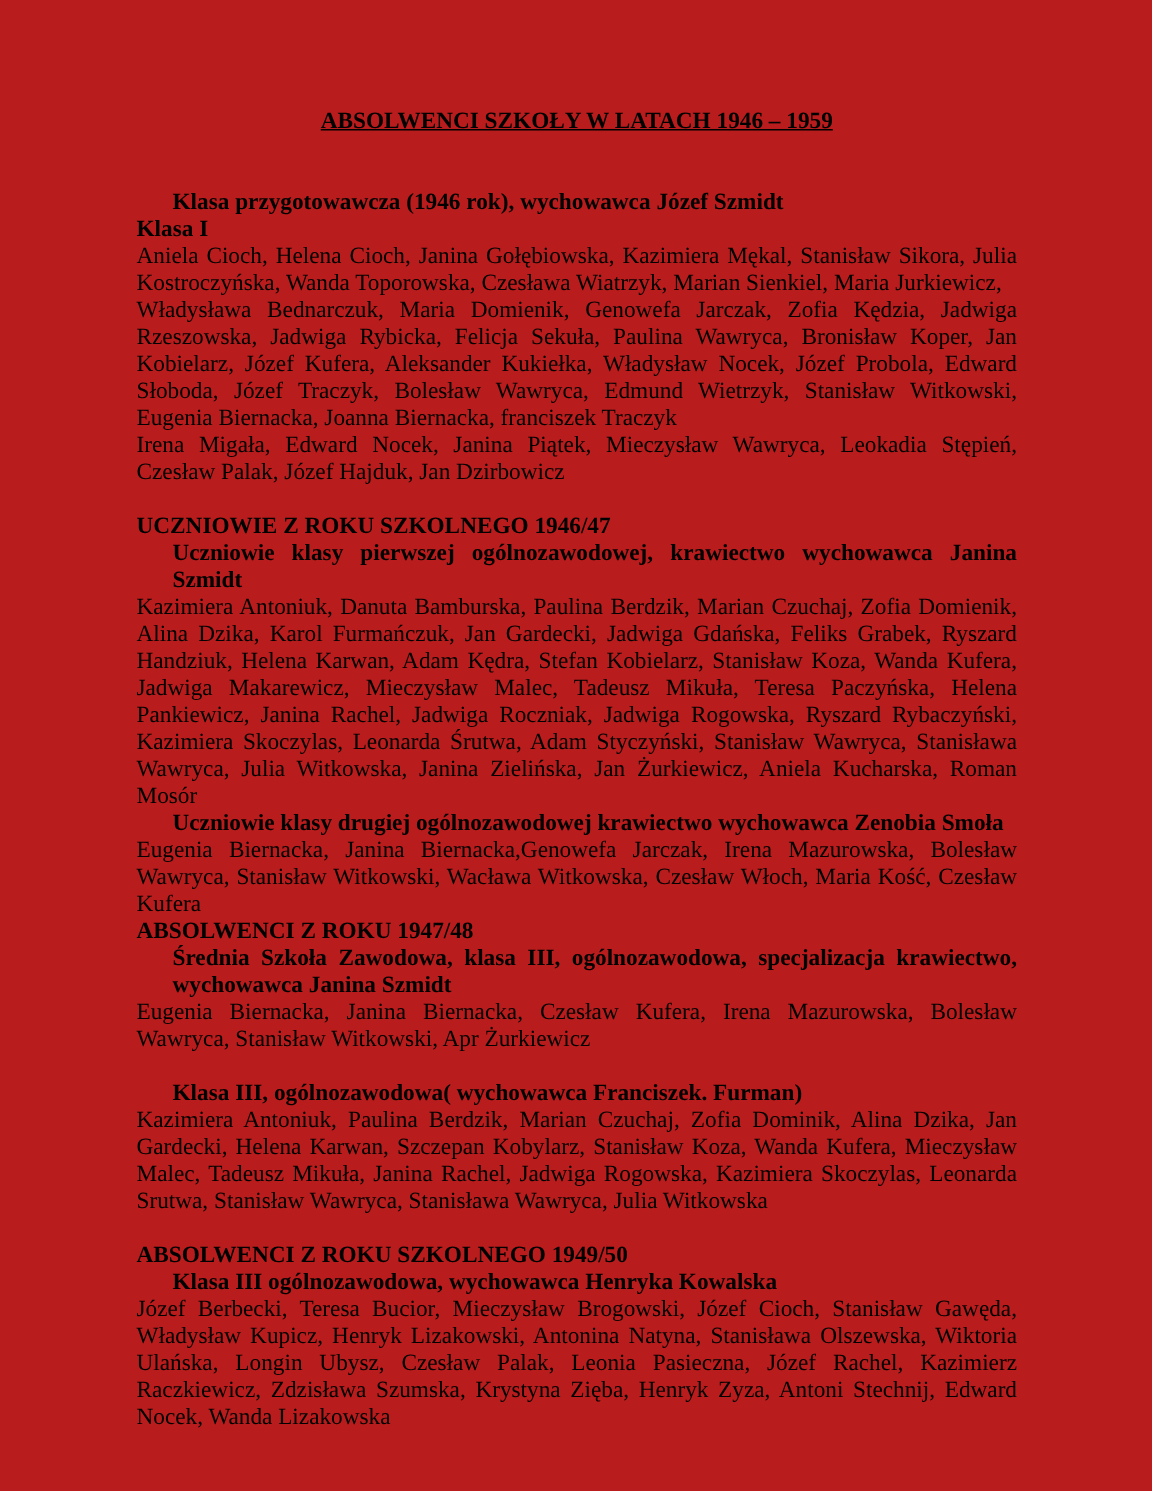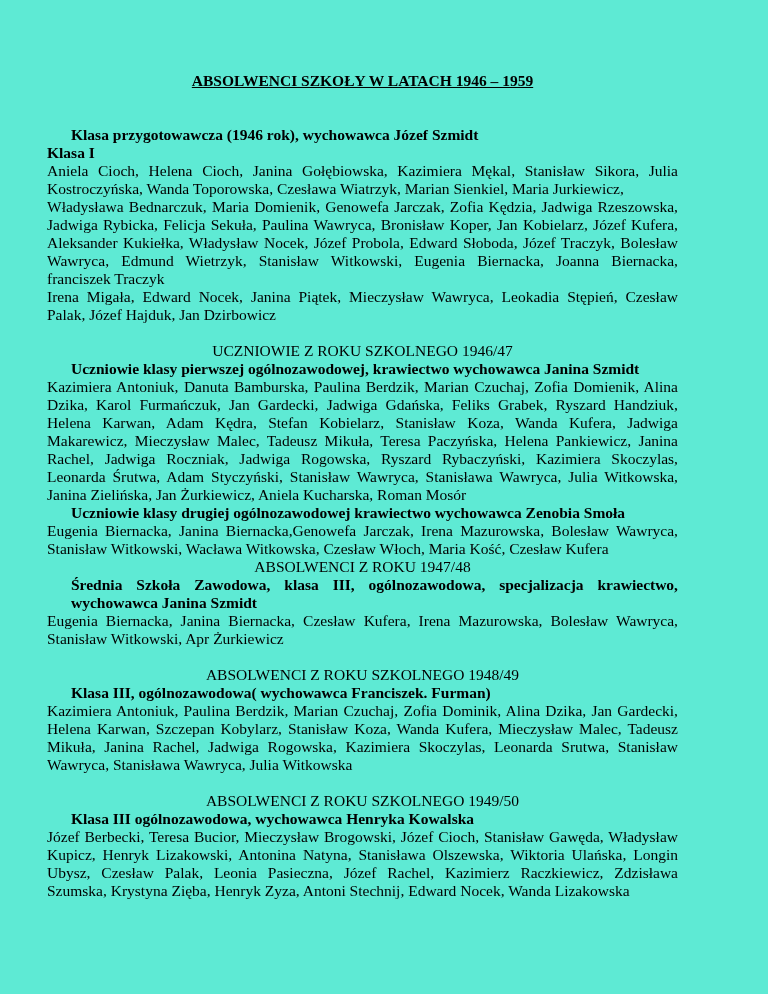--- a/index.html
+++ b/index.html
@@ -5,36 +5,36 @@
   * { margin: 0; padding: 0; box-sizing: border-box; }
   html, body { background: #ffffff; }
   body {
     width: 768px;
     font-family: "Liberation Serif", "DejaVu Serif", serif;
     color: #000000;
   }
   .page {
     width: 768px;
     height: 994px;
-    background: #5eead4;
-    padding: 72px 90px 30px 47px;
+    background: #b91c1c;
+    padding: 72px 90px 30px 91px;
     overflow: hidden;
   }
   .blk {
     font-size: 15.5px;
     line-height: 18px;
   }
   .blk.title {
     font-weight: bold;
     text-decoration: underline;
     text-align: center;
   }
   .blk.center {
-    font-weight: normal;
-    text-align: center;
+    font-weight: bold;
+    text-align: left;
   }
   .blk.heading {
     font-weight: bold;
     text-align: justify;
     margin-left: 24px;
   }
   .blk.bold {
     font-weight: bold;
   }
   .blk.para {
@@ -60,21 +60,20 @@
       <p class="blk spacer">&nbsp;</p>
       <p class="blk center">UCZNIOWIE  Z ROKU SZKOLNEGO 1946/47</p>
       <p class="blk heading">Uczniowie klasy pierwszej ogólnozawodowej, krawiectwo wychowawca Janina Szmidt</p>
       <p class="blk para">Kazimiera Antoniuk, Danuta Bamburska, Paulina Berdzik, Marian Czuchaj, Zofia Domienik, Alina Dzika, Karol Furmańczuk, Jan Gardecki, Jadwiga Gdańska, Feliks Grabek, Ryszard Handziuk, Helena Karwan, Adam Kędra, Stefan Kobielarz, Stanisław Koza, Wanda Kufera, Jadwiga Makarewicz, Mieczysław Malec, Tadeusz Mikuła, Teresa Paczyńska, Helena Pankiewicz, Janina Rachel, Jadwiga Roczniak, Jadwiga Rogowska, Ryszard Rybaczyński, Kazimiera Skoczylas, Leonarda Śrutwa, Adam Styczyński, Stanisław Wawryca, Stanisława Wawryca, Julia Witkowska, Janina Zielińska, Jan Żurkiewicz, Aniela Kucharska, Roman Mosór</p>
       <p class="blk heading">Uczniowie klasy drugiej ogólnozawodowej krawiectwo wychowawca Zenobia Smoła</p>
       <p class="blk para">Eugenia Biernacka, Janina Biernacka,Genowefa Jarczak, Irena Mazurowska, Bolesław Wawryca, Stanisław Witkowski, Wacława Witkowska, Czesław Włoch, Maria Kość, Czesław Kufera</p>
       <p class="blk center">ABSOLWENCI Z ROKU 1947/48</p>
       <p class="blk heading">Średnia Szkoła Zawodowa, klasa III, ogólnozawodowa, specjalizacja krawiectwo, wychowawca Janina Szmidt</p>
       <p class="blk para">Eugenia Biernacka, Janina Biernacka, Czesław Kufera, Irena Mazurowska, Bolesław Wawryca, Stanisław Witkowski, Apr Żurkiewicz</p>
       <p class="blk spacer">&nbsp;</p>
-      <p class="blk center">ABSOLWENCI Z ROKU SZKOLNEGO 1948/49</p>
       <p class="blk heading">Klasa III, ogólnozawodowa( wychowawca Franciszek. Furman)</p>
       <p class="blk para">Kazimiera Antoniuk, Paulina Berdzik, Marian Czuchaj, Zofia Dominik, Alina Dzika, Jan Gardecki, Helena Karwan, Szczepan Kobylarz, Stanisław Koza, Wanda Kufera, Mieczysław Malec, Tadeusz Mikuła, Janina Rachel, Jadwiga Rogowska, Kazimiera Skoczylas, Leonarda Srutwa, Stanisław Wawryca, Stanisława Wawryca, Julia Witkowska</p>
       <p class="blk spacer">&nbsp;</p>
       <p class="blk center">ABSOLWENCI Z ROKU SZKOLNEGO 1949/50</p>
       <p class="blk heading">Klasa III ogólnozawodowa, wychowawca Henryka Kowalska</p>
       <p class="blk para">Józef Berbecki, Teresa Bucior, Mieczysław Brogowski, Józef Cioch, Stanisław Gawęda, Władysław Kupicz, Henryk Lizakowski, Antonina Natyna, Stanisława Olszewska, Wiktoria Ulańska, Longin Ubysz, Czesław Palak, Leonia Pasieczna, Józef Rachel, Kazimierz Raczkiewicz, Zdzisława Szumska, Krystyna Zięba, Henryk Zyza, Antoni Stechnij, Edward Nocek, Wanda Lizakowska</p>
     </div>
 </div>
 
 </body></html>

